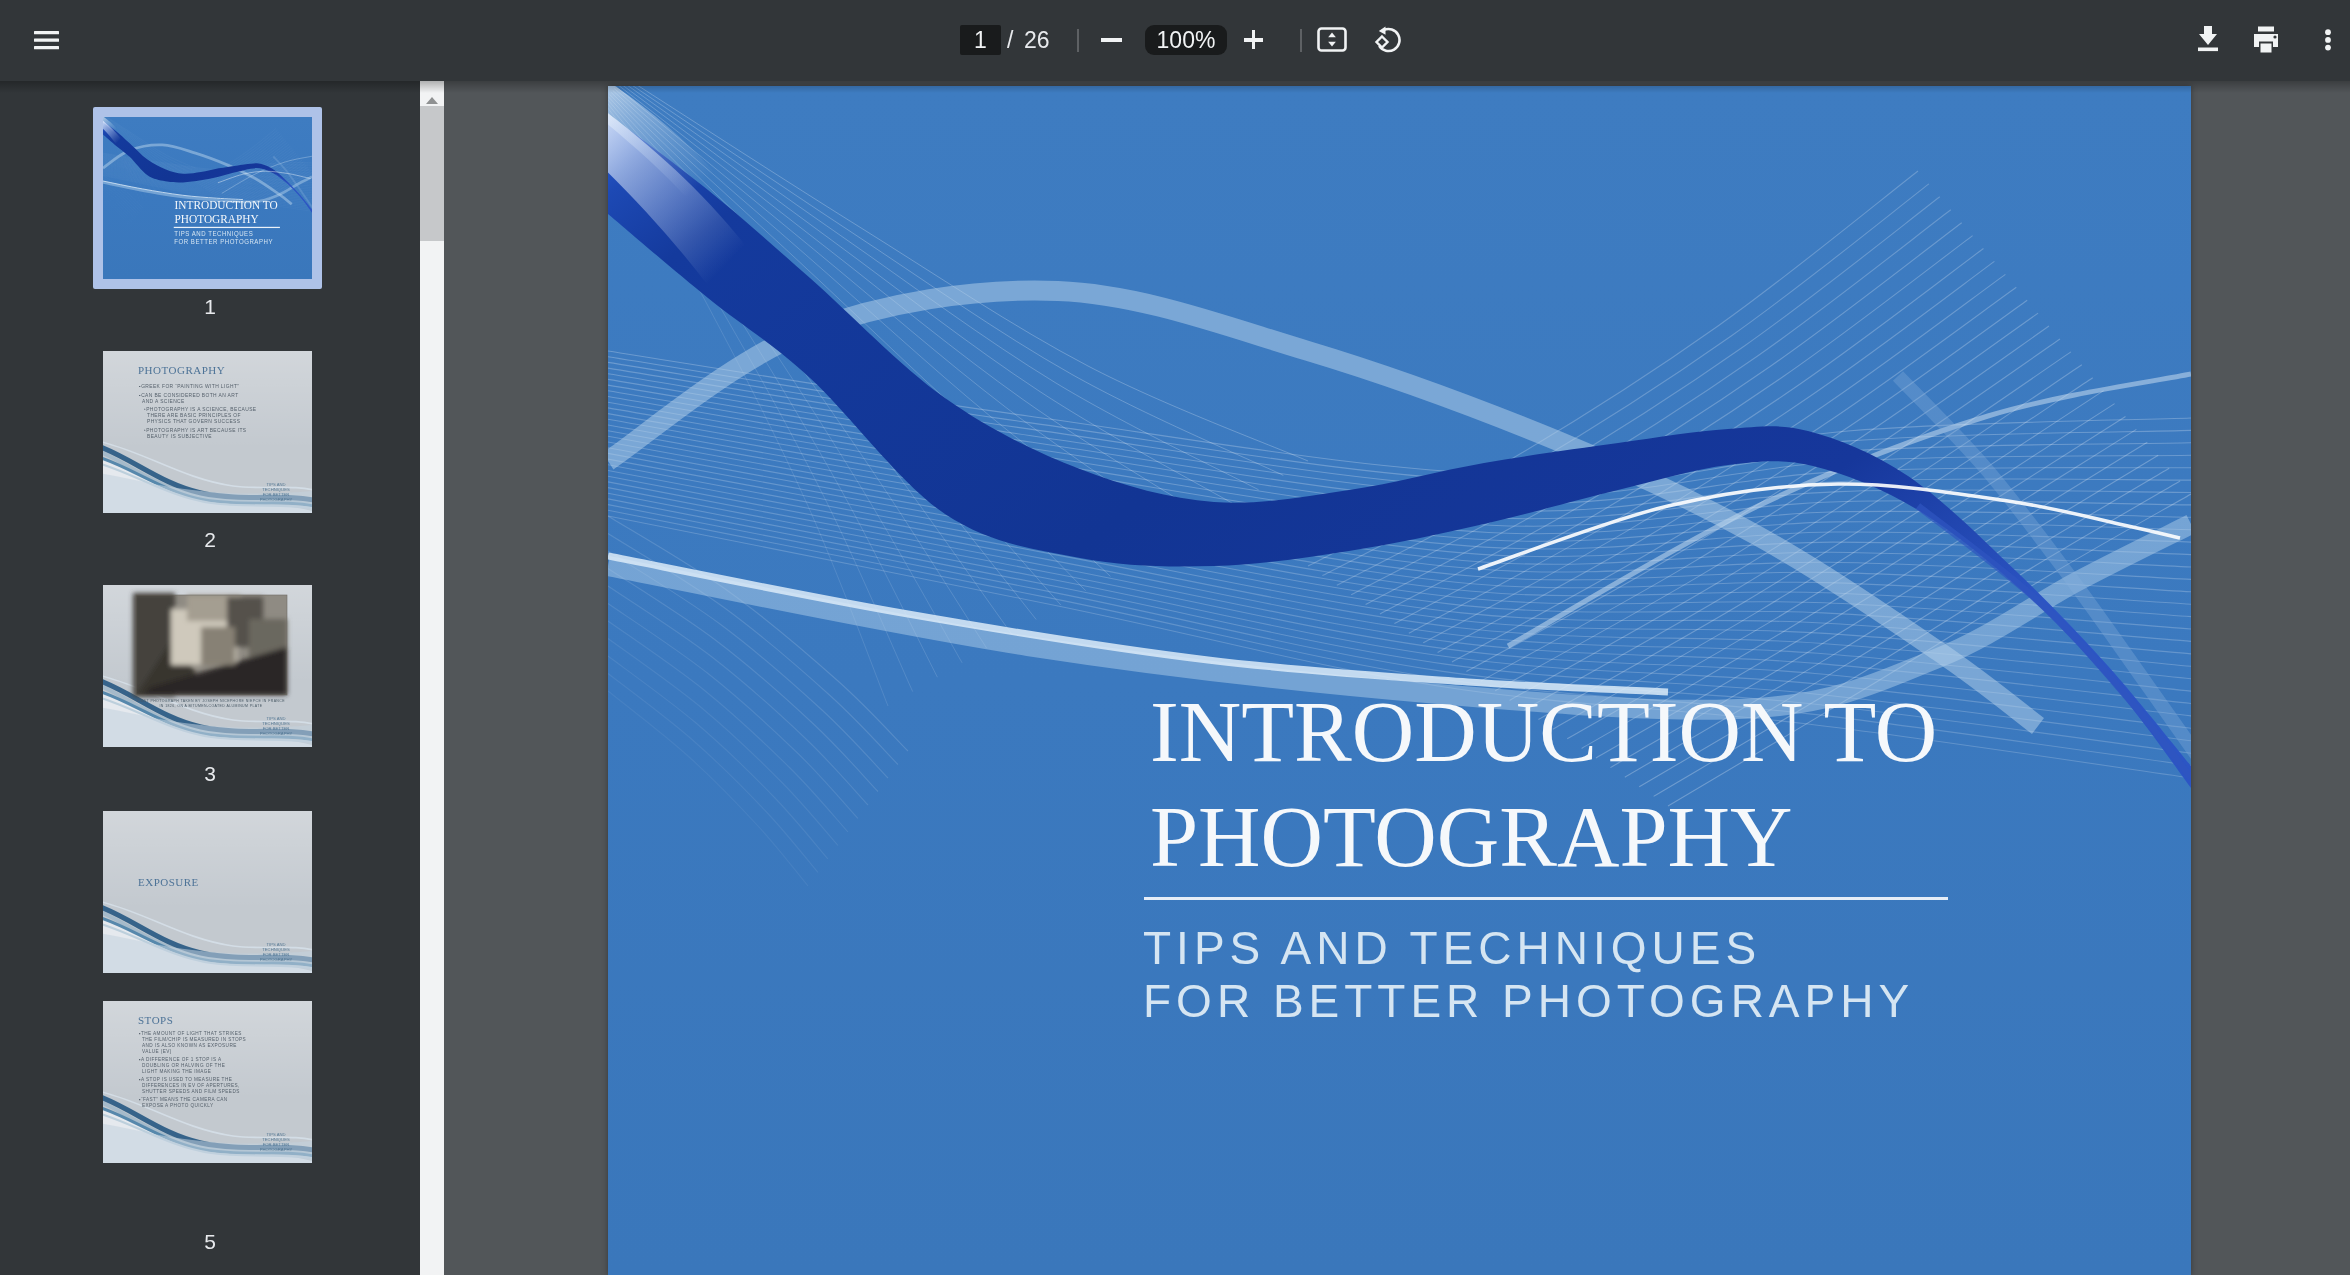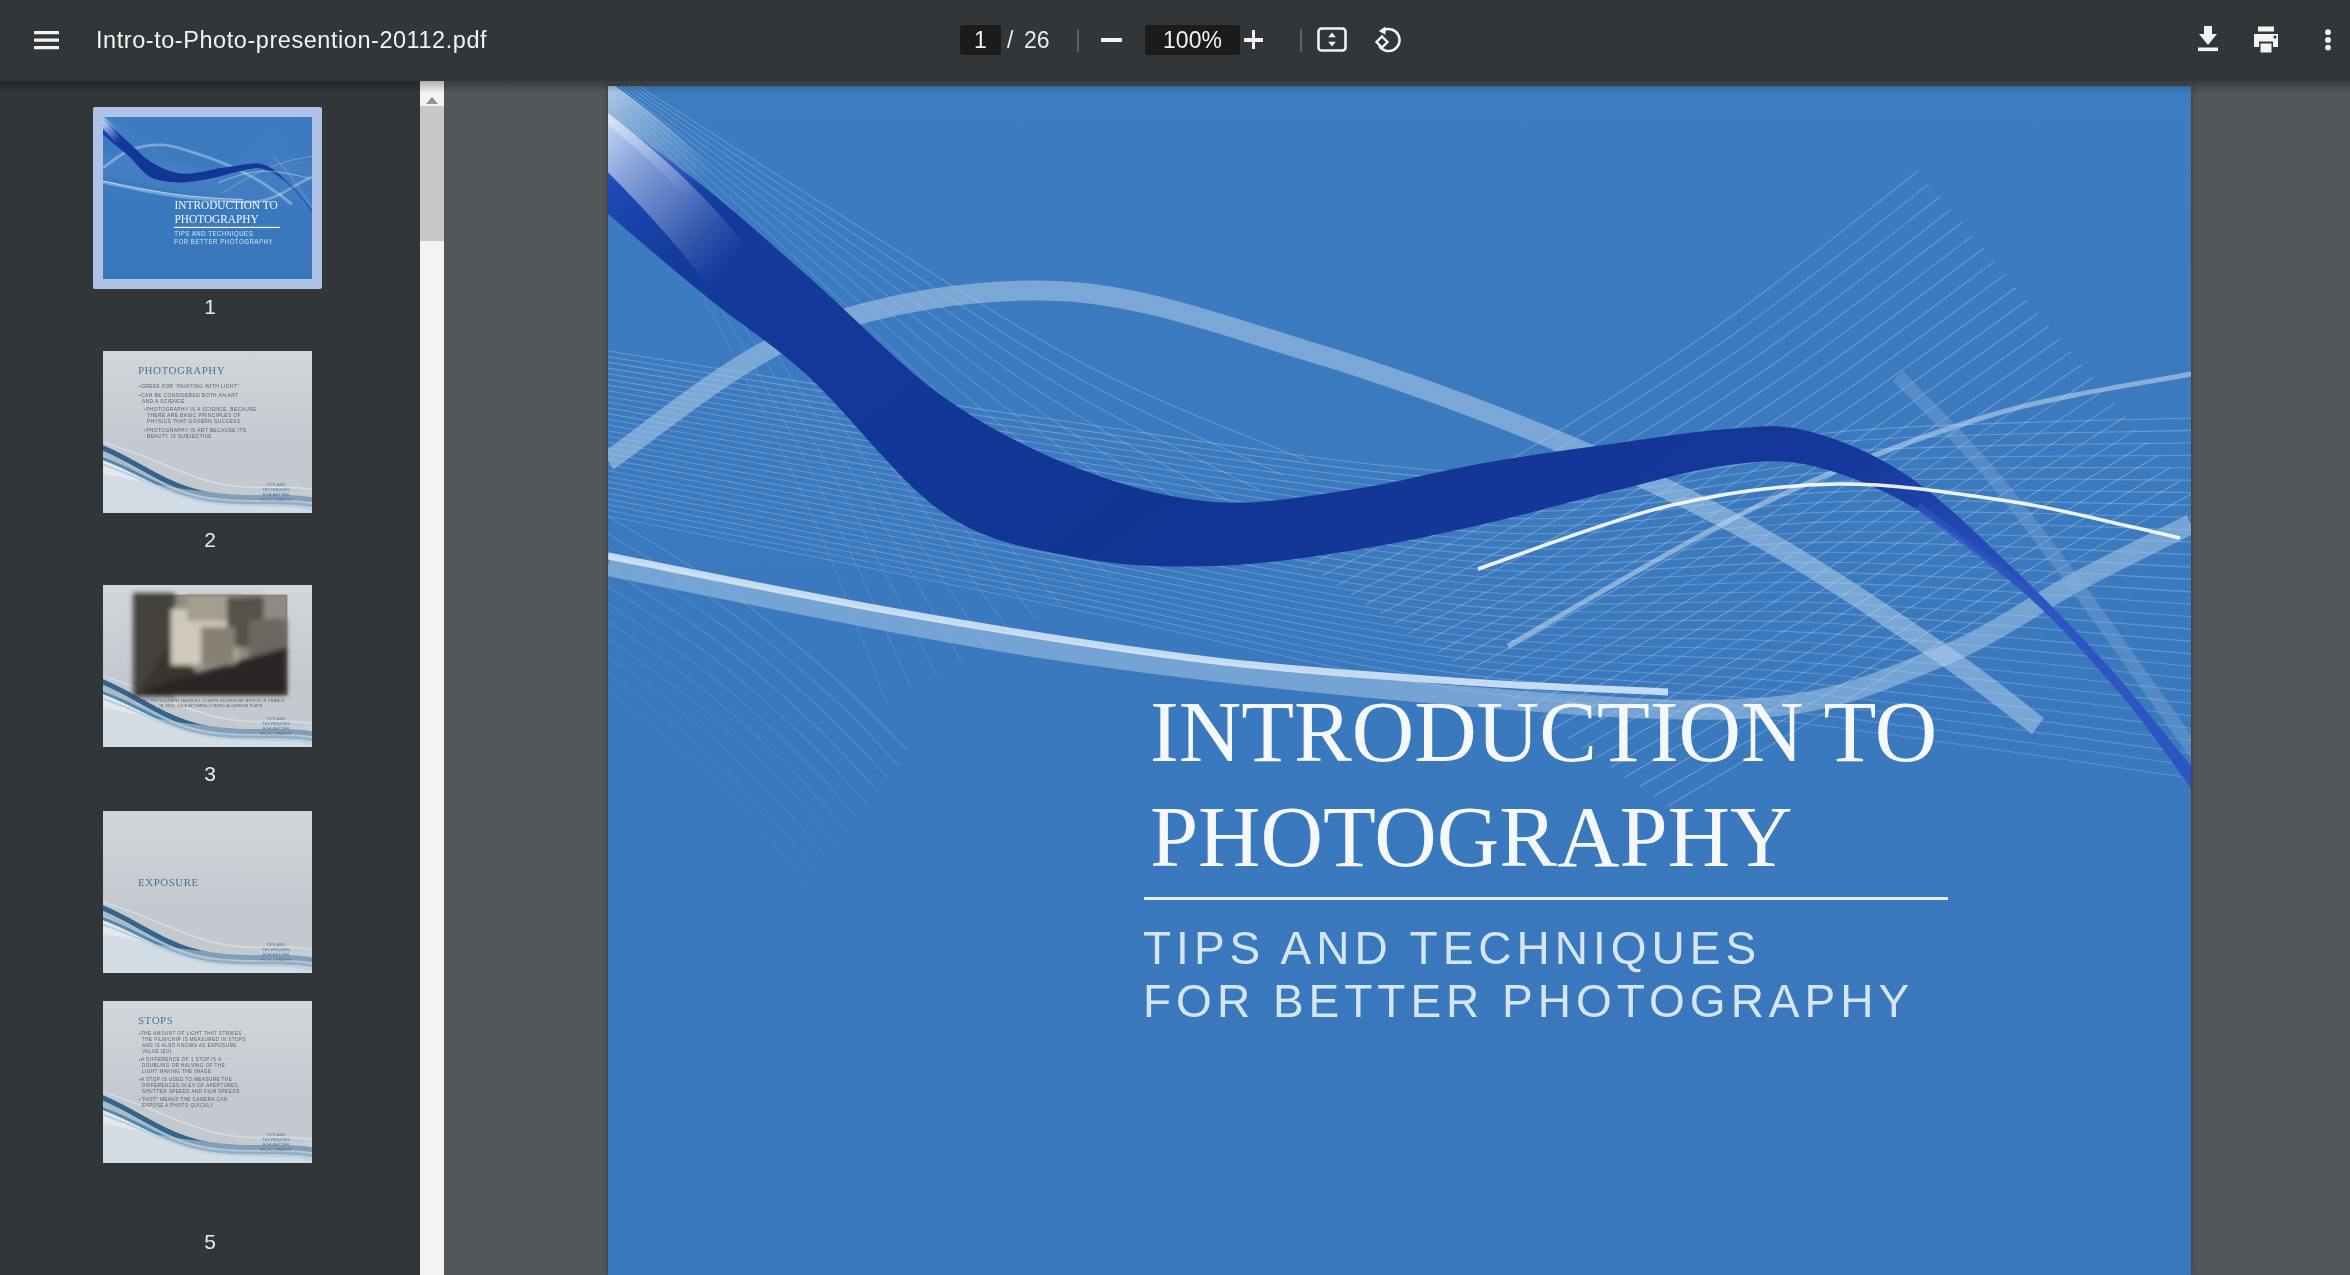--- a/index.html
+++ b/index.html
@@ -419,27 +419,26 @@
 </div>
 <div id="tshadow"></div>
 <div id="toolbar">
   <div class="tb" style="left:34px; top:31px;"><svg width="26" height="20" viewBox="0 0 26 20">
         <g fill="#f1f3f4">
           <rect x="0" y="0" width="25" height="3.3" rx="0.5"></rect>
           <rect x="0" y="7.5" width="25" height="3.3" rx="0.5"></rect>
           <rect x="0" y="15" width="25" height="3.3" rx="0.5"></rect>
         </g>
       </svg></div>
-  <div id="fname" class="tb">Intro-to-Photo-presention-20112.pdf</div>
   <div class="dbox" style="left:960px; width:41px;">1</div>
   <div class="tbtxt" style="left:1007px;">/</div>
   <div class="tbtxt" style="left:1024px;">26</div>
   <div class="vdiv" style="left:1077px;"></div>
   <div class="tb" style="left:1101px; top:38px; width:21px; height:3.6px; background:#f1f3f4;"></div>
-  <div class="dbox" style="left:1145px; width:95px;">100%</div>
+  <div class="dbox" style="left:1145px; width:82px;border-radius:9px;">100%</div>
   <div class="tb" style="left:1244px; top:38px; width:19px; height:3.6px; background:#f1f3f4;"></div>
   <div class="tb" style="left:1251.7px; top:30.3px; width:3.6px; height:19px; background:#f1f3f4;"></div>
   <div class="vdiv" style="left:1300px;"></div>
   <div class="tb" style="left:1317px; top:27px;"><svg width="30" height="26" viewBox="0 0 30 26">
         <rect x="1.5" y="1.5" width="27" height="22" rx="3" fill="none" stroke="#f1f3f4" stroke-width="2.6"></rect>
         <path d="M15,5.6 L18.8,10.3 L11.2,10.3 Z" fill="#f1f3f4"></path>
         <path d="M15,19.4 L18.8,14.7 L11.2,14.7 Z" fill="#f1f3f4"></path>
       </svg></div>
   <div class="tb" style="left:1373px; top:26px;"><svg width="28" height="28" viewBox="0 0 28 28">
 <path d="M9,10.5 L14.5,16 L9,21.5 L3.5,16 Z" fill="none" stroke="#f1f3f4" stroke-width="2.4"></path>

